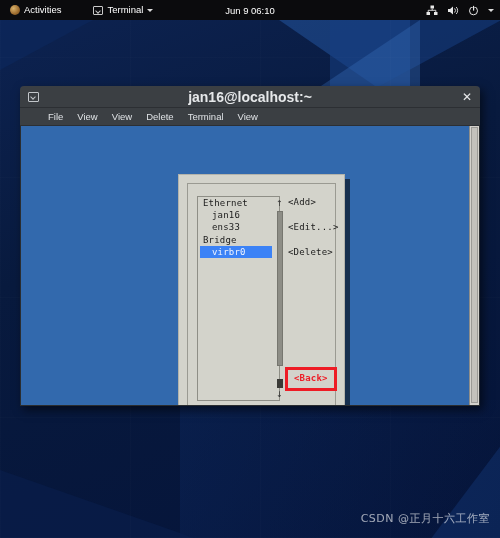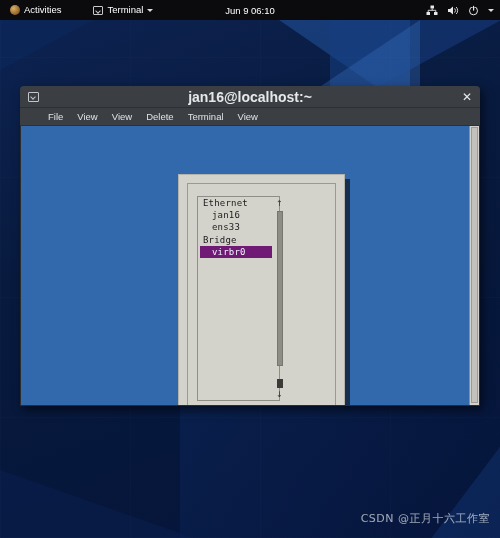--- a/index.html
+++ b/index.html
@@ -142,21 +142,21 @@
     position:absolute; left:9px; top:12px; width:83px; height:205px;
     border:1px solid #8e8e86;
     background:#d3d3cb;
   }
   .list-row {
     font-size:9px; color:#1b1b1b; height:12.2px; line-height:12.2px;
     padding-left:5px; white-space:pre; letter-spacing:0.2px;
   }
   .list-row.indent { padding-left:14px; }
   .list-row.selected {
-    background:#701a75; color:#f0f4ff;
+    background:#3b82f6; color:#f0f4ff;
     margin-left:2px; padding-left:12px; width:72px;
   }
   
   #list-scroll {
     position:absolute; left:76px; top:0px; width:12px; height:205px;
   }
   .arrow-up, .arrow-dn {
     position:absolute; left:2px; font-size:8px; color:#2c2c2c;
     font-family:"DejaVu Sans", sans-serif; line-height:8px;
   }
@@ -277,21 +277,29 @@
           <div class="list-row selected">virbr0</div>
 
           <div id="list-scroll">
             <span class="arrow-up">↑</span>
             <div id="list-thumb"></div>
             <div id="list-thumb-lower"></div>
             <span class="arrow-dn">↓</span>
           </div>
         </div>
 
-
+        <div id="buttons">
+          <div class="nm-btn">&lt;Add&gt;</div>
+          <div class="nm-btn">&lt;Edit...&gt;</div>
+          <div class="nm-btn">&lt;Delete&gt;</div>
+        </div>
+
+        <div id="back-wrap">
+          <div id="back-btn">&lt;Back&gt;</div>
+        </div>
 
       </div>
     </div>
 
     <div id="term-scrollbar">
       <div class="thumb"></div>
     </div>
   </div>
 </div>
 

